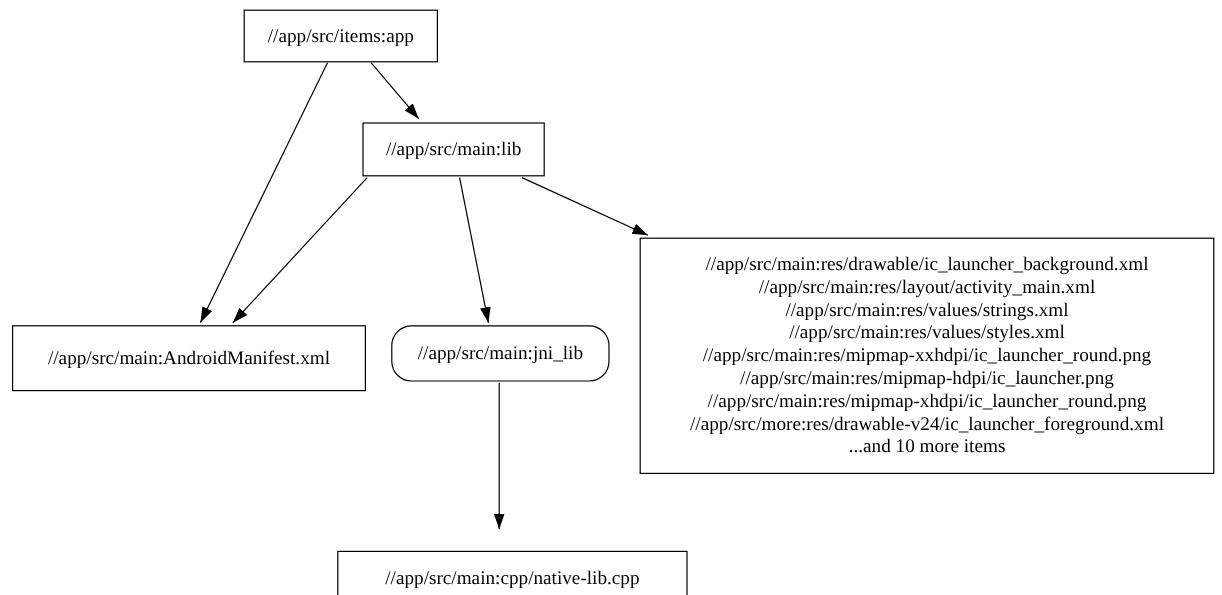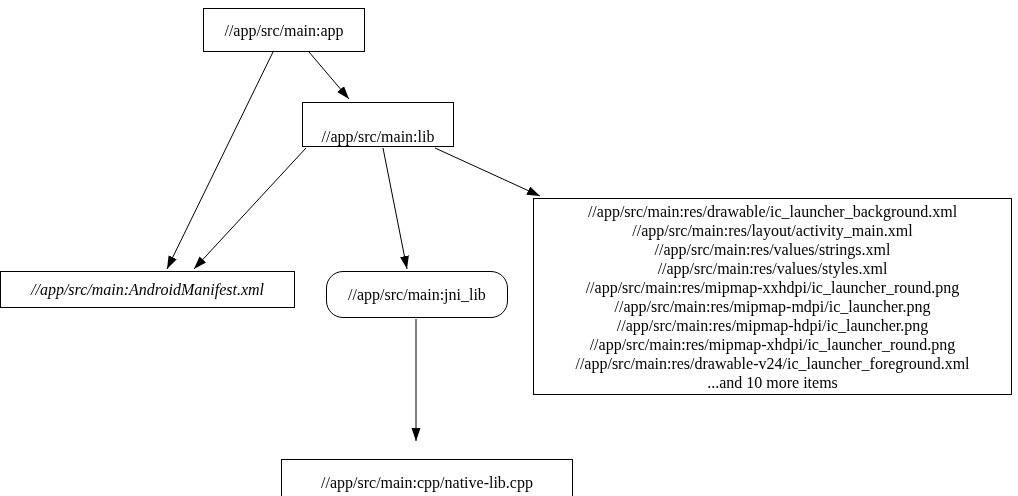--- a/index.html
+++ b/index.html
@@ -33,22 +33,22 @@
     justify-content: center;
     text-align: center;
     font-size: 16px;
     line-height: 19px;
     white-space: nowrap;
   }
   .node.multi {
     flex-direction: column;
   }
   #node-app        { left: 203px; top: 8px;   width: 162px; height: 44px; }
-  #node-lib        { left: 302px; top: 102px; width: 152px; height: 45px; align-items: flex-end; }
-  #node-manifest   { left: 0;   top: 271px; width: 295px; height: 37px; font-style: italic; }
+  #node-lib        { left: 302px; top: 102px; width: 152px; height: 45px; }
+  #node-manifest   { left: 10px;   top: 271px; width: 295px; height: 55px; }
   #node-jni-lib    { left: 326px; top: 271px; width: 182px; height: 47px; border-radius: 17px; }
   #node-res-group  { left: 533px; top: 198px; width: 479px; height: 197px; }
   #node-native-lib { left: 281px; top: 443px; width: 292px; height: 47px; margin-top: 16px; }
 </style>
 </head>
 <body>
 
 <div class="canvas">
 
   <svg class="edges" width="1018" height="496" viewBox="0 0 1018 496" xmlns="http://www.w3.org/2000/svg">
@@ -59,45 +59,44 @@
     </defs>
     <line x1="309" y1="52" x2="349" y2="99" stroke="#000000" stroke-width="1" marker-end="url(#arrow)"></line>
     <line x1="273" y1="52" x2="167" y2="269" stroke="#000000" stroke-width="1" marker-end="url(#arrow)"></line>
     <line x1="306" y1="148" x2="194" y2="269" stroke="#000000" stroke-width="1" marker-end="url(#arrow)"></line>
     <line x1="383" y1="148" x2="407" y2="269" stroke="#000000" stroke-width="1" marker-end="url(#arrow)"></line>
     <line x1="435" y1="148" x2="540" y2="196" stroke="#000000" stroke-width="1" marker-end="url(#arrow)"></line>
     <line x1="416" y1="319" x2="416" y2="441" stroke="#000000" stroke-width="1" marker-end="url(#arrow)"></line>
   </svg>
 
   <div class="node" id="node-app">
-    <span>//app/src/main:app</span>
+    <span>//app/src/items:app</span>
   </div>
 
   <div class="node" id="node-lib">
     <span>//app/src/main:lib</span>
   </div>
 
   <div class="node" id="node-manifest">
     <span>//app/src/main:AndroidManifest.xml</span>
   </div>
 
   <div class="node" id="node-jni-lib">
     <span>//app/src/main:jni_lib</span>
   </div>
 
   <div class="node multi" id="node-res-group">
     <div>//app/src/main:res/drawable/ic_launcher_background.xml</div>
     <div>//app/src/main:res/layout/activity_main.xml</div>
     <div>//app/src/main:res/values/strings.xml</div>
     <div>//app/src/main:res/values/styles.xml</div>
     <div>//app/src/main:res/mipmap-xxhdpi/ic_launcher_round.png</div>
-    <div>//app/src/main:res/mipmap-mdpi/ic_launcher.png</div>
     <div>//app/src/main:res/mipmap-hdpi/ic_launcher.png</div>
     <div>//app/src/main:res/mipmap-xhdpi/ic_launcher_round.png</div>
-    <div>//app/src/main:res/drawable-v24/ic_launcher_foreground.xml</div>
+    <div>//app/src/more:res/drawable-v24/ic_launcher_foreground.xml</div>
     <div>...and 10 more items</div>
   </div>
 
   <div class="node" id="node-native-lib">
     <span>//app/src/main:cpp/native-lib.cpp</span>
   </div>
 
 </div>
 
 </body></html>

